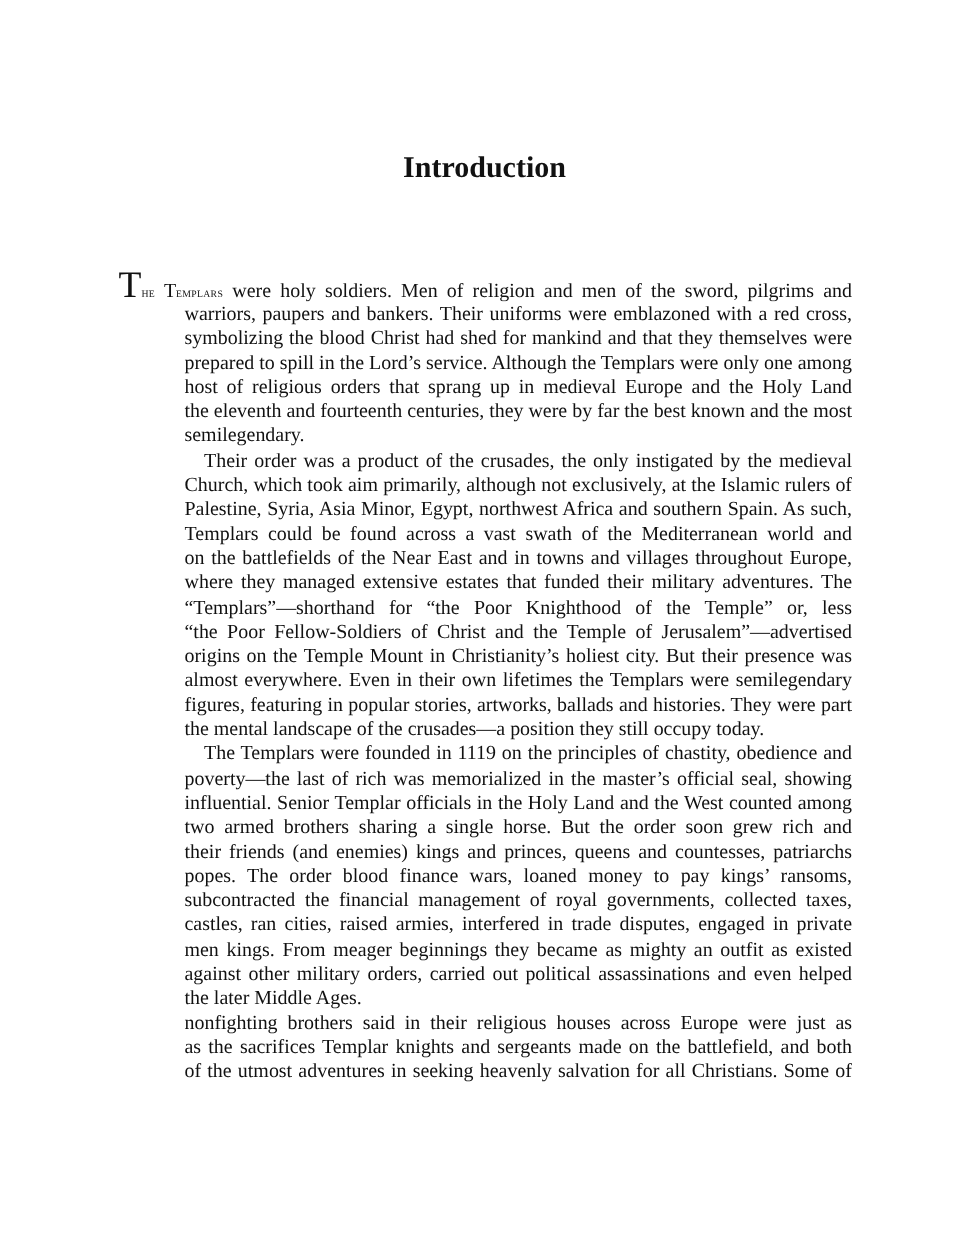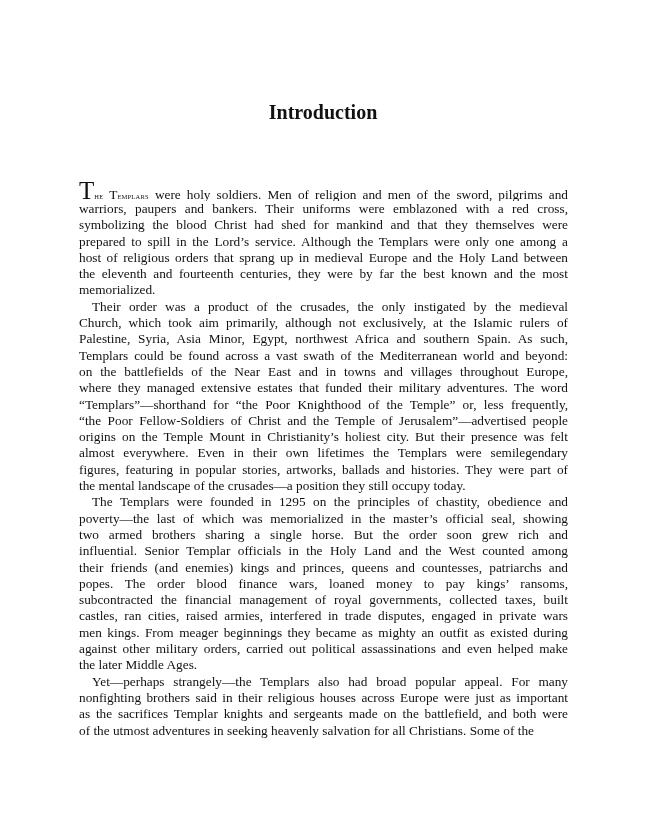--- a/index.html
+++ b/index.html
@@ -41,20 +41,21 @@
       width: 489px;
       font-size: 13.3px;
       line-height: 16.3px;
     }
     .line {
       display: block;
       text-align: justify;
       text-align-last: justify;
       white-space: nowrap;
       height: 16.3px;
+      margin-left: 44px;
     }
     .line.last {
       text-align-last: left;
     }
     .line.indent {
       text-indent: 13px;
     }
     
     .line {
       white-space: normal;
@@ -92,50 +93,49 @@
 
   <div class="body-text">
     <div class="first-line"><span class="dropcap">T</span><span class="smallcaps">he</span> <span class="smallcaps-cap">T</span><span class="smallcaps">emplars</span><span> were holy soldiers. Men of religion and men of the sword, pilgrims and</span></div>
     <div id="paragraphs">
         <div>
           <span class="line">warriors, paupers and bankers. Their uniforms were emblazoned with a red cross,</span>
           <span class="line">symbolizing the blood Christ had shed for mankind and that they themselves were</span>
           <span class="line">prepared to spill in the Lord’s service. Although the Templars were only one among a</span>
           <span class="line">host of religious orders that sprang up in medieval Europe and the Holy Land between</span>
           <span class="line">the eleventh and fourteenth centuries, they were by far the best known and the most</span>
-          <span class="line last">memorialized.</span>
+          <span class="line last">semilegendary.</span>
         </div>
         <div>
           <span class="line indent">Their order was a product of the crusades, the only instigated by the medieval</span>
           <span class="line">Church, which took aim primarily, although not exclusively, at the Islamic rulers of</span>
           <span class="line">Palestine, Syria, Asia Minor, Egypt, northwest Africa and southern Spain. As such,</span>
           <span class="line">Templars could be found across a vast swath of the Mediterranean world and beyond:</span>
           <span class="line">on the battlefields of the Near East and in towns and villages throughout Europe,</span>
           <span class="line">where they managed extensive estates that funded their military adventures. The word</span>
           <span class="line">“Templars”—shorthand for “the Poor Knighthood of the Temple” or, less frequently,</span>
           <span class="line">“the Poor Fellow-Soldiers of Christ and the Temple of Jerusalem”—advertised people</span>
           <span class="line">origins on the Temple Mount in Christianity’s holiest city. But their presence was felt</span>
           <span class="line">almost everywhere. Even in their own lifetimes the Templars were semilegendary</span>
           <span class="line">figures, featuring in popular stories, artworks, ballads and histories. They were part of</span>
           <span class="line last">the mental landscape of the crusades—a position they still occupy today.</span>
         </div>
         <div>
-          <span class="line indent">The Templars were founded in 1295 on the principles of chastity, obedience and</span>
-          <span class="line">poverty—the last of which was memorialized in the master’s official seal, showing</span>
+          <span class="line indent">The Templars were founded in 1119 on the principles of chastity, obedience and</span>
+          <span class="line">poverty—the last of rich was memorialized in the master’s official seal, showing</span>
+          <span class="line">influential. Senior Templar officials in the Holy Land and the West counted among</span>
           <span class="line">two armed brothers sharing a single horse. But the order soon grew rich and</span>
-          <span class="line">influential. Senior Templar officials in the Holy Land and the West counted among</span>
           <span class="line">their friends (and enemies) kings and princes, queens and countesses, patriarchs and</span>
           <span class="line">popes. The order blood finance wars, loaned money to pay kings’ ransoms,</span>
           <span class="line">subcontracted the financial management of royal governments, collected taxes, built</span>
           <span class="line">castles, ran cities, raised armies, interfered in trade disputes, engaged in private wars</span>
           <span class="line">men kings. From meager beginnings they became as mighty an outfit as existed during</span>
           <span class="line">against other military orders, carried out political assassinations and even helped make</span>
           <span class="line last">the later Middle Ages.</span>
         </div>
         <div>
-          <span class="line indent">Yet—perhaps strangely—the Templars also had broad popular appeal. For many</span>
           <span class="line">nonfighting brothers said in their religious houses across Europe were just as important</span>
           <span class="line">as the sacrifices Templar knights and sergeants made on the battlefield, and both were</span>
           <span class="line last">of the utmost adventures in seeking heavenly salvation for all Christians. Some of the</span>
         </div>
       </div>
   </div>
 </div>
 
 </body></html>

